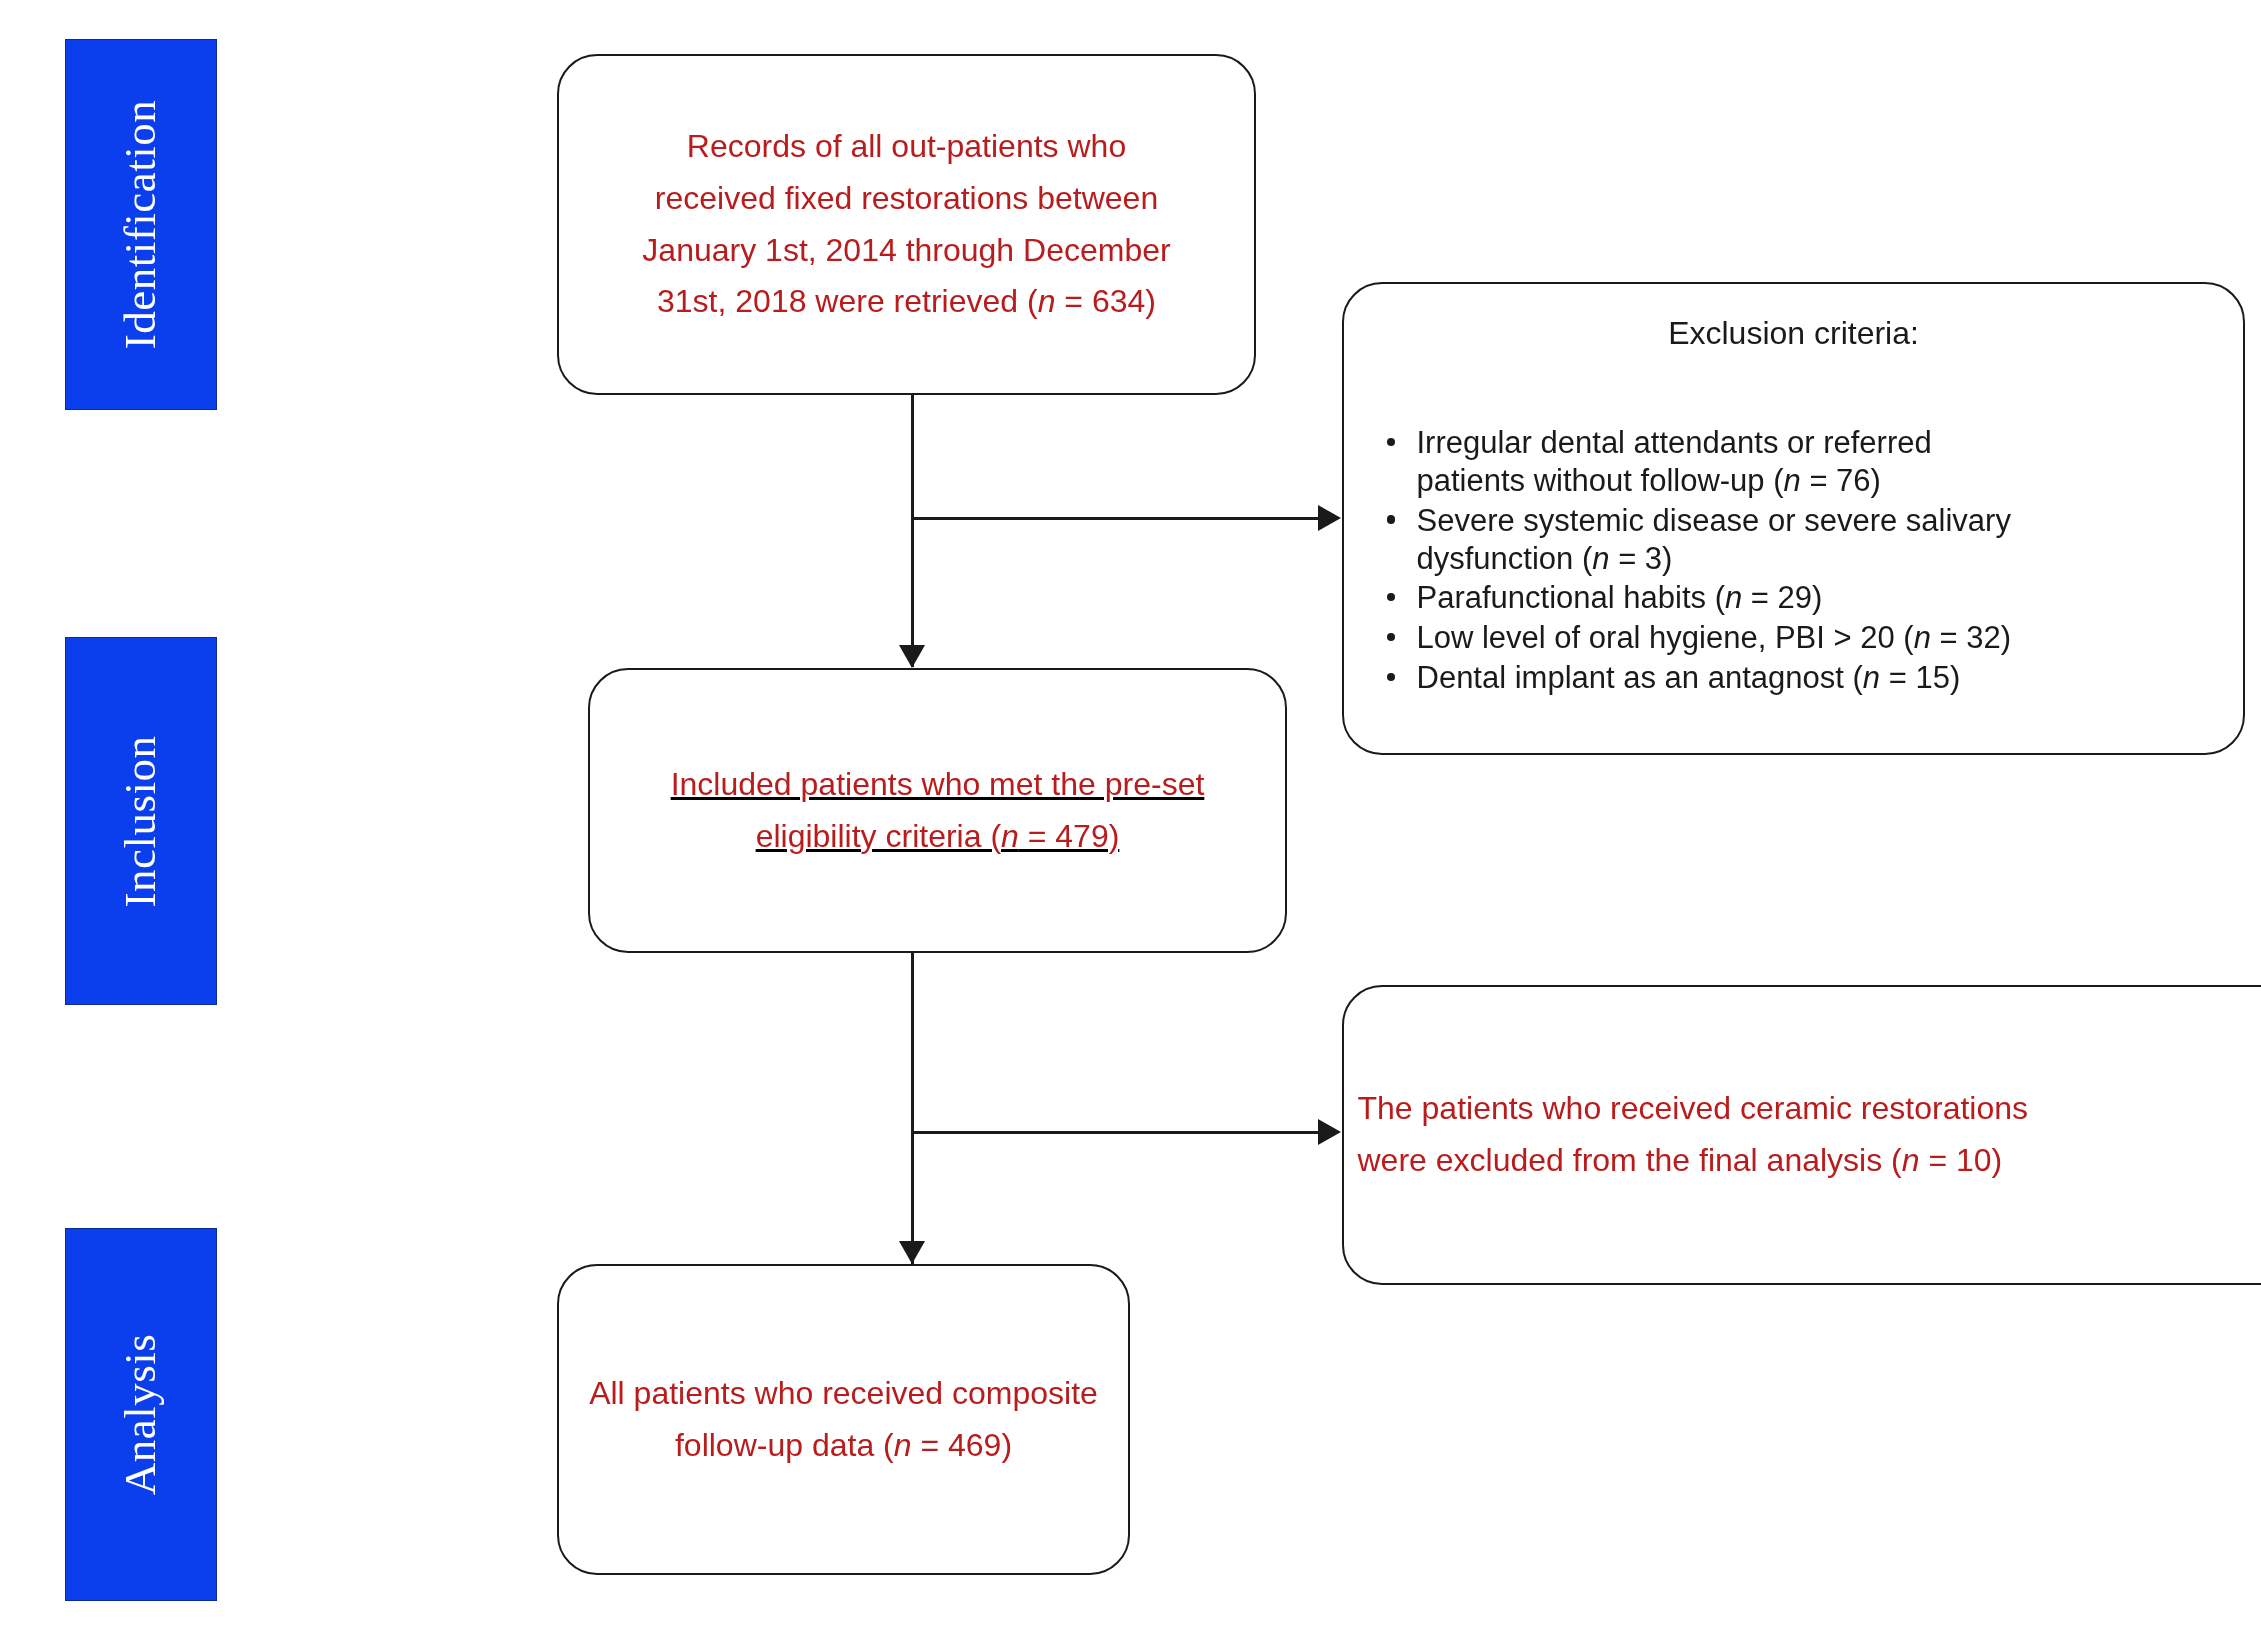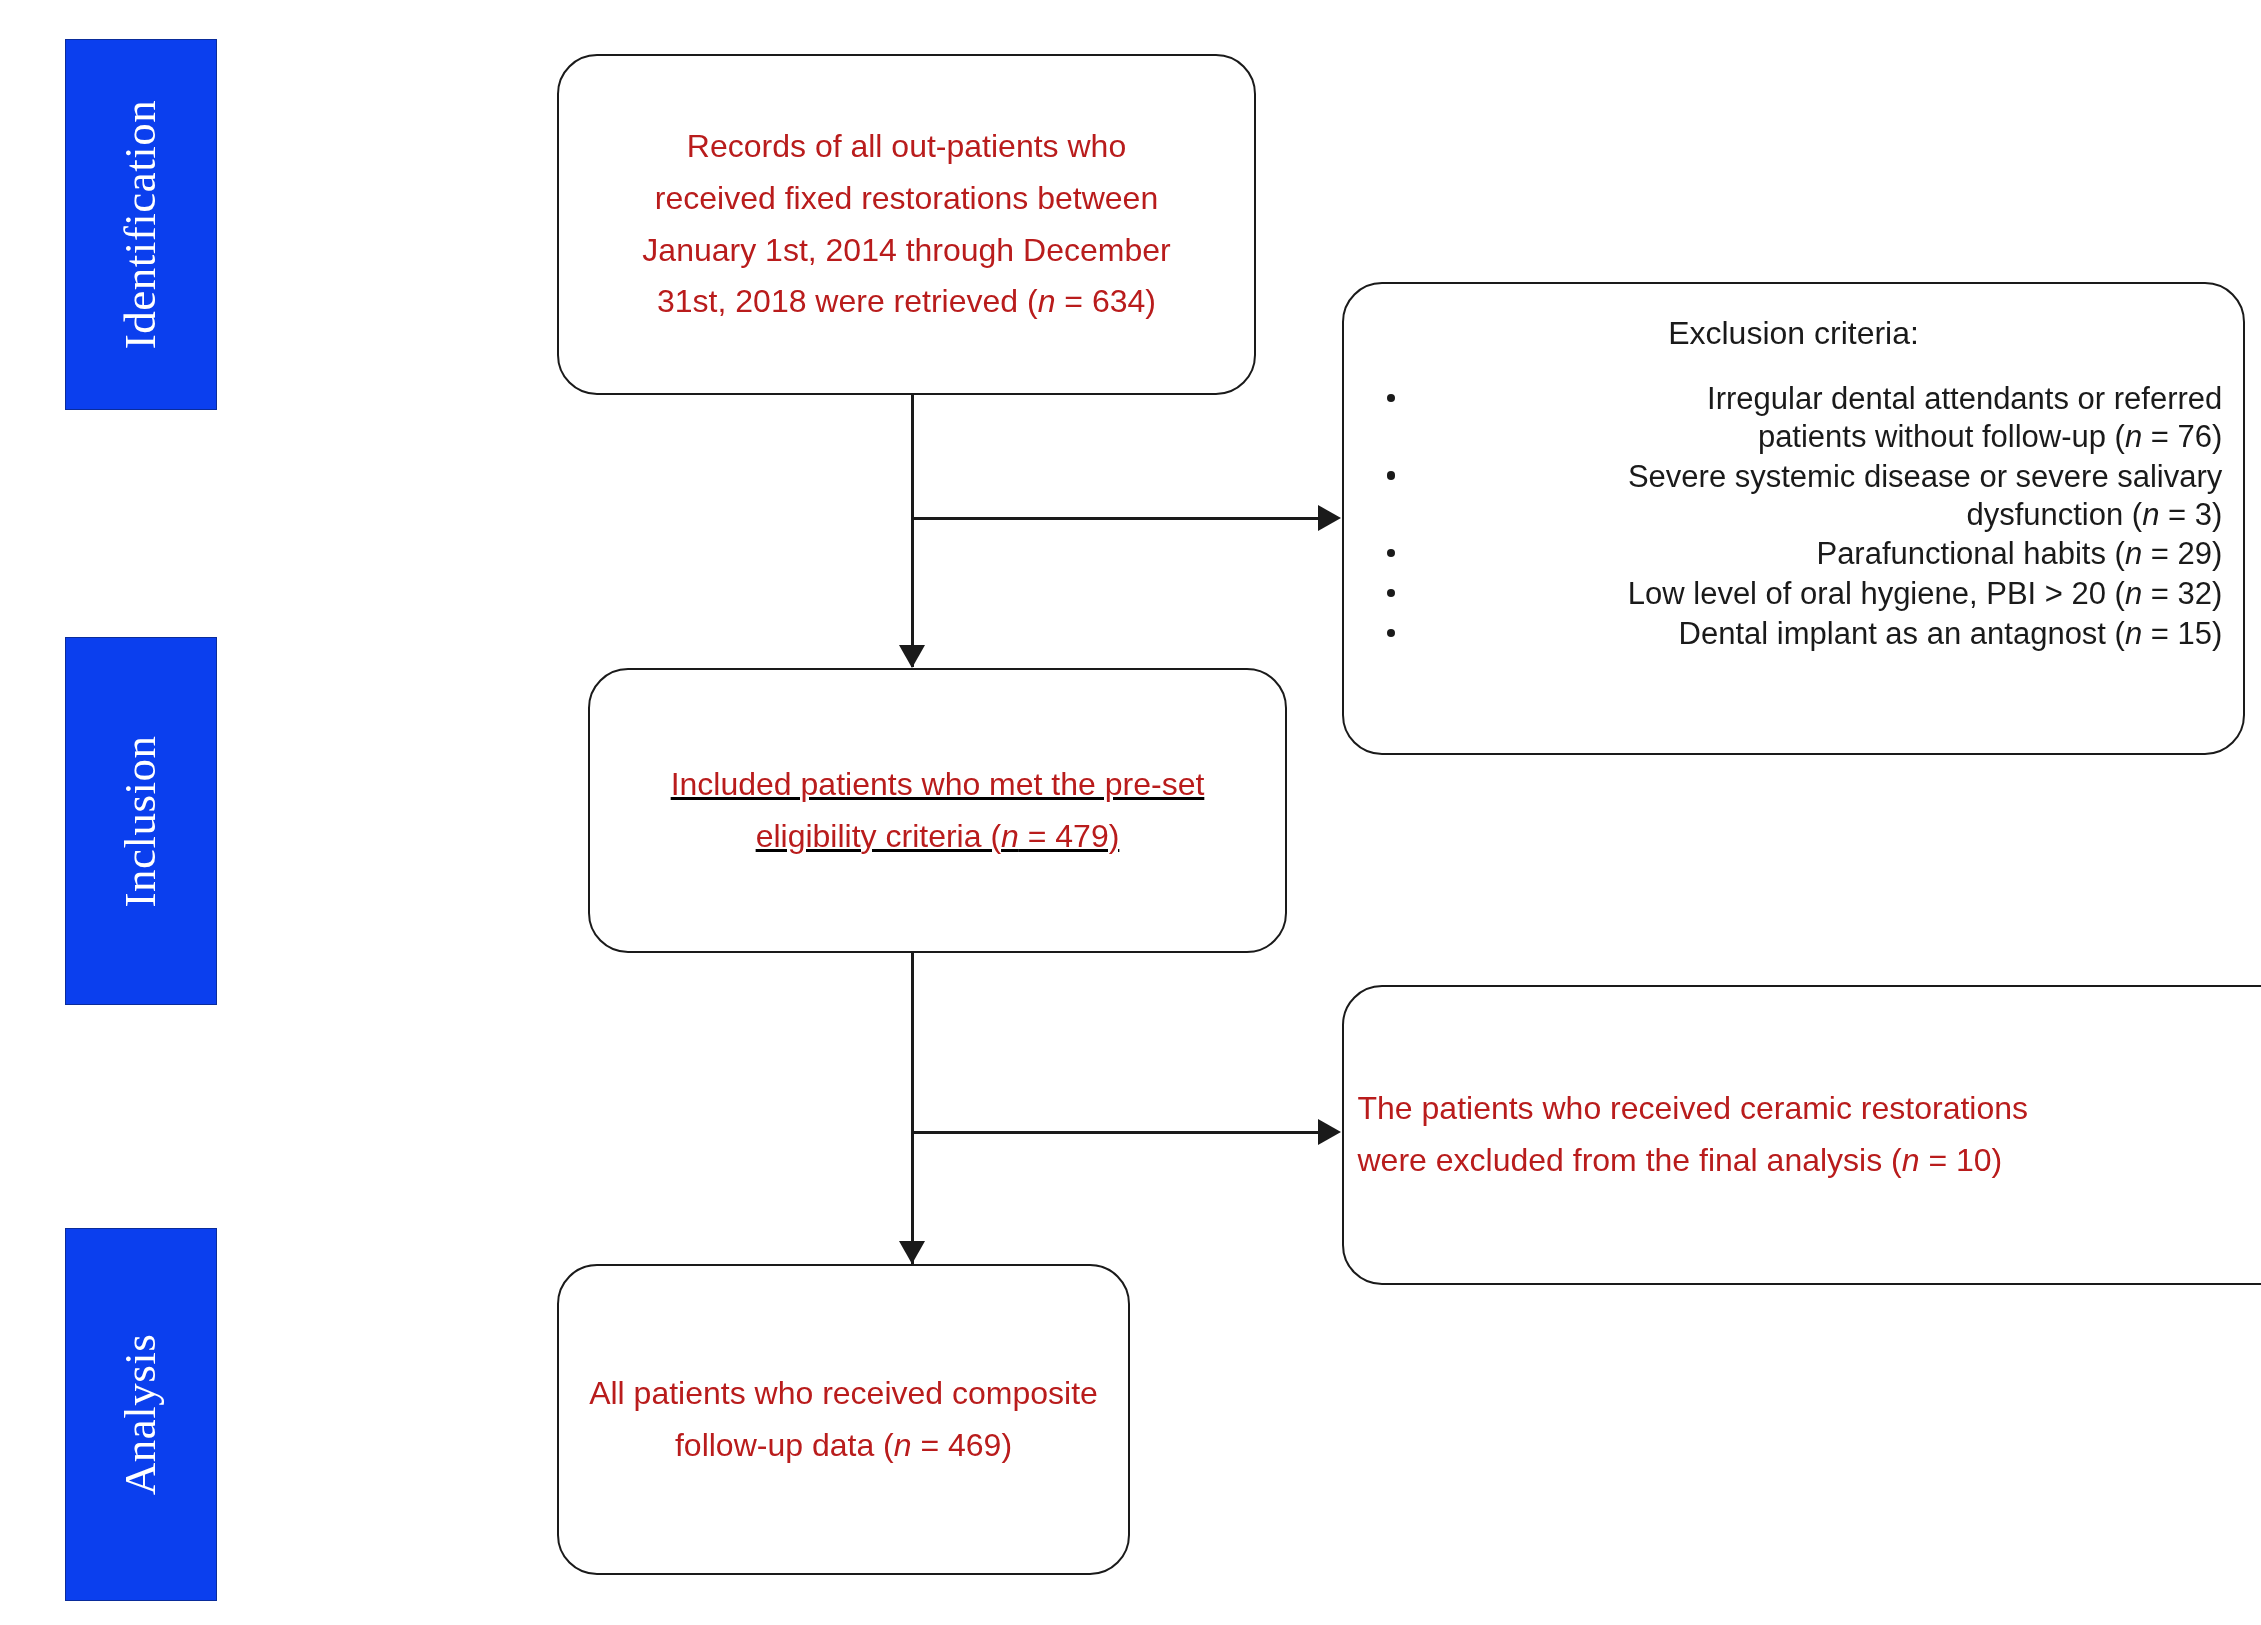--- a/index.html
+++ b/index.html
@@ -77,34 +77,34 @@
     left: 1342px; top: 985px; width: 1016px; height: 300px;
     padding: 12.4px 13.5px;
   }
 
   
   .excl-title {
     font-size: 32px;
     color: #1a1a1a;
     text-align: center;
     width: 100%;
-    margin-bottom: 28px;
+    margin-bottom: 72px;
   }
   .excl-list {
     list-style: none;
     margin: 0;
     padding: 0;
     width: 100%;
   }
   .excl-item {
     position: relative;
     font-size: 31px;
     line-height: 1.22;
     color: #1a1a1a;
-    text-align: right;
+    text-align: left;
     padding-left: 57px;
     padding-right: 5.2px;
     margin-bottom: 2.1px;
   }
   .excl-bullet {
     position: absolute;
     left: 27px;
     top: 13.5px;
     width: 8.3px;
     height: 8.3px;

